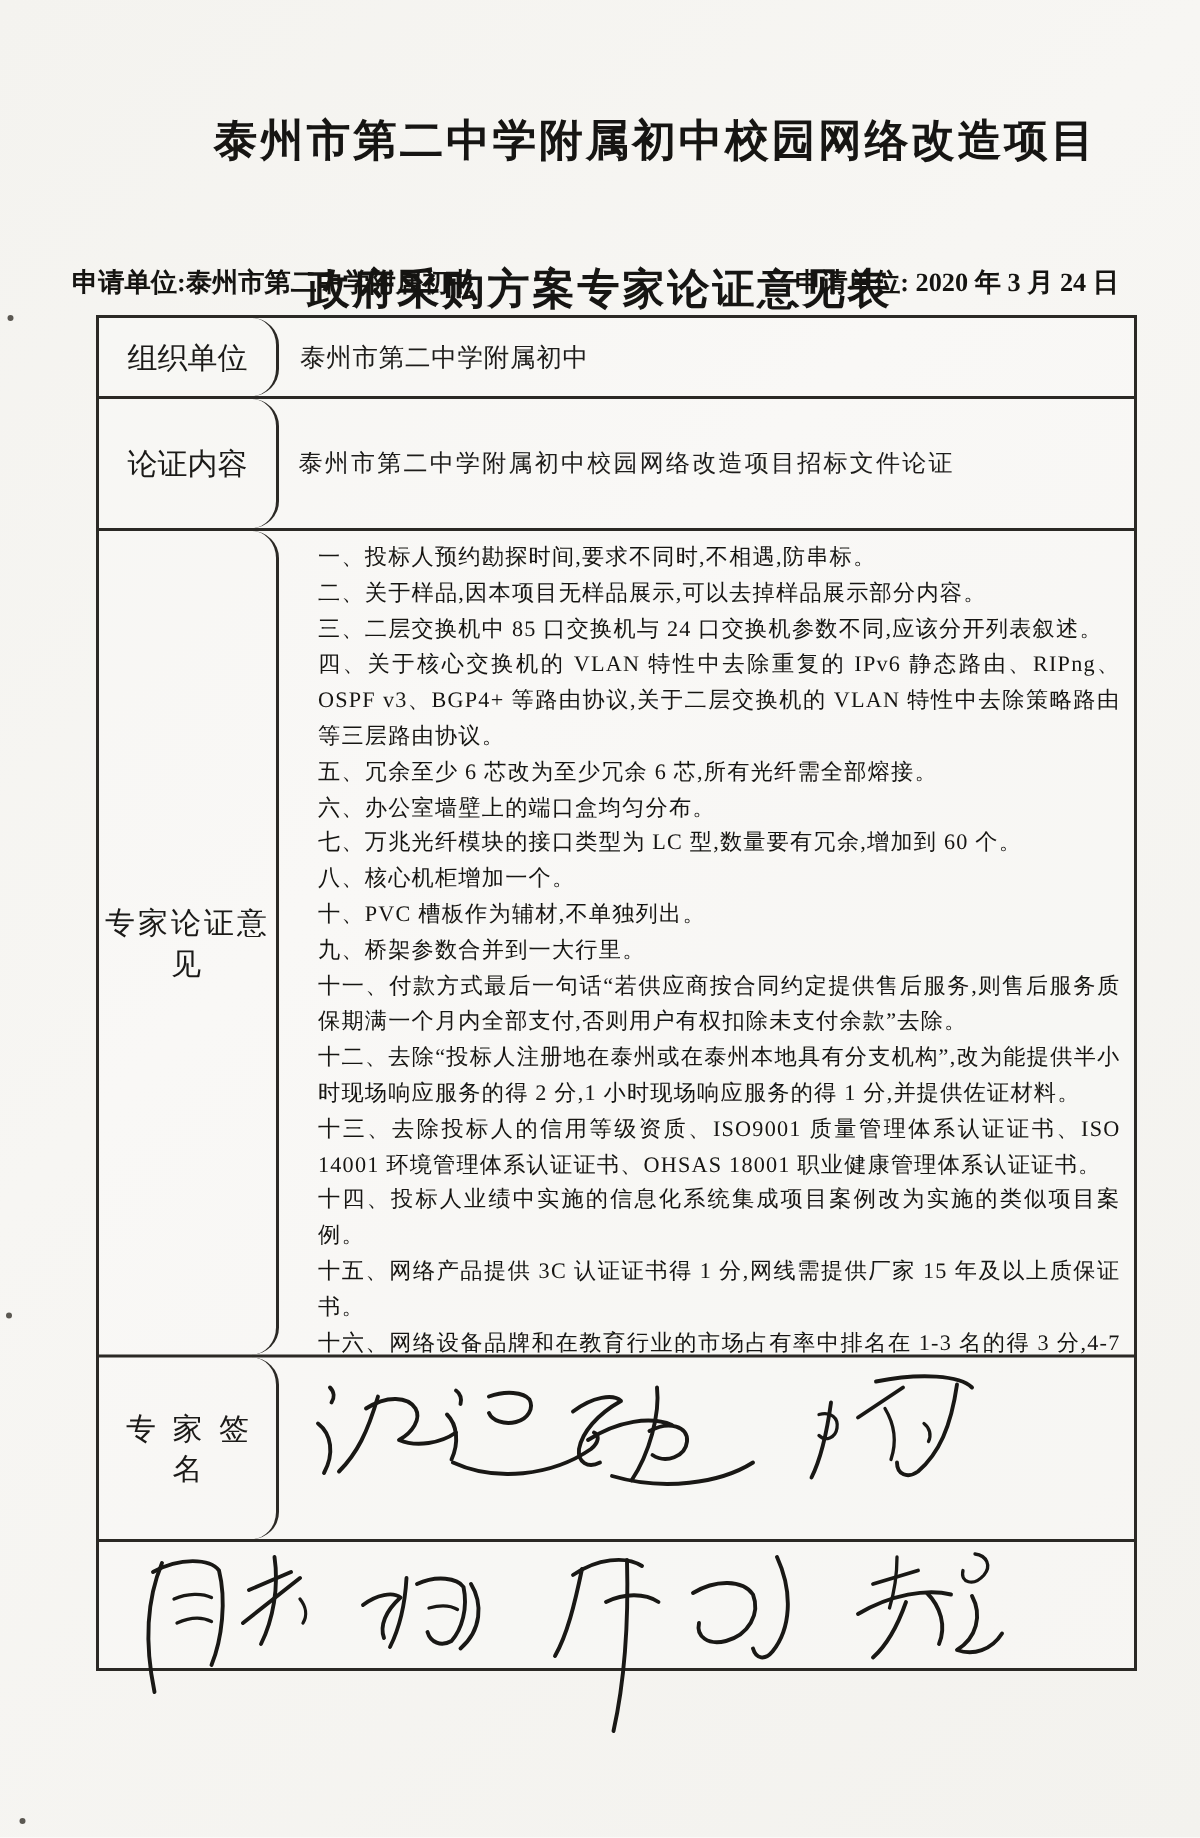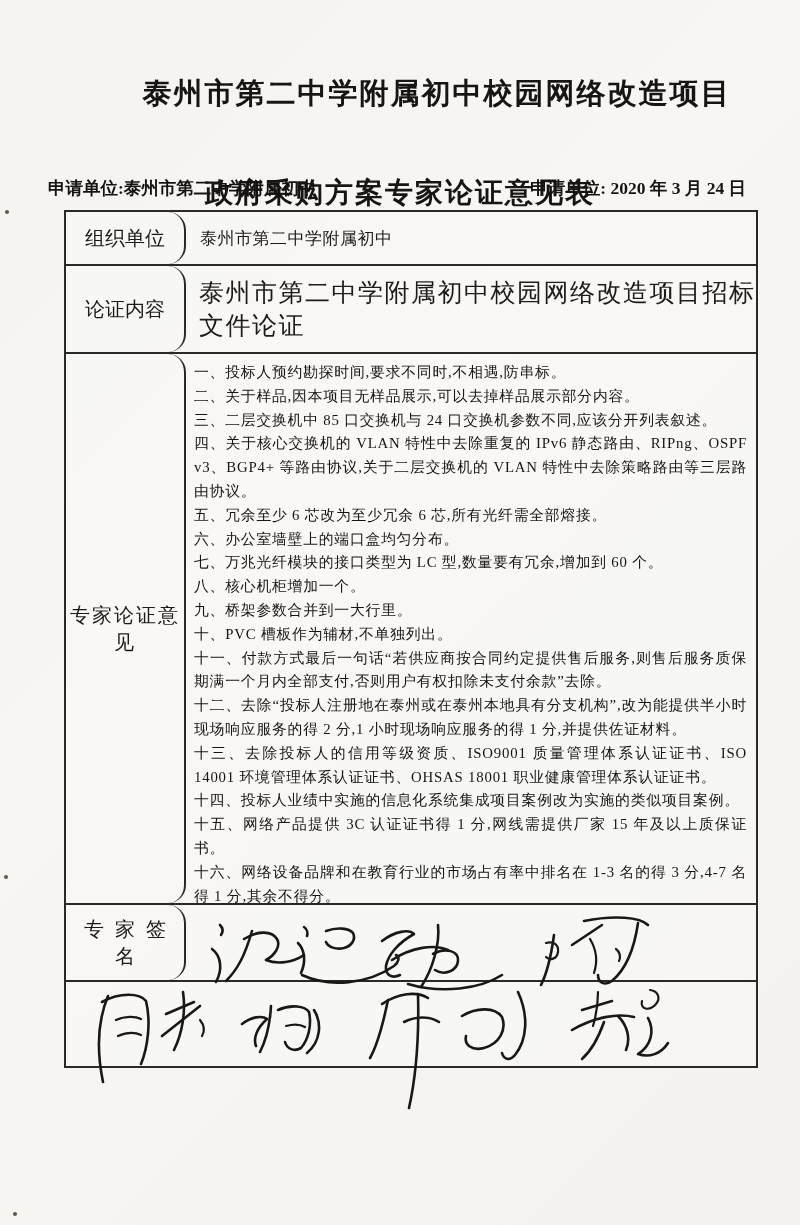--- a/index.html
+++ b/index.html
@@ -35,29 +35,29 @@
     width:120px;flex:0 0 120px;border-right:2px solid #2b2925;
     display:flex;align-items:center;justify-content:center;
     box-sizing:border-box;font-size:20px;color:#1b1a18;
     text-align:center;
     border-radius:18px;
   }
   .content-cell{flex:1 1 auto;box-sizing:border-box;position:relative;}
   .r-org{height:52px;}
   .r-org .content-cell{display:flex;align-items:center;padding-left:14px;font-size:17px;letter-spacing:0.5px;}
   .r-content{height:88px;}
-  .r-content .content-cell{display:flex;align-items:center;padding-left:13px;font-size:25px;letter-spacing:1.5px;}
+  .r-content .content-cell{display:flex;align-items:center;padding-left:13px;font-size:16px;letter-spacing:1.5px;}
   .r-opinion{height:551px;}
   .r-opinion .label-cell{font-size:20px;letter-spacing:2px;}
-  .r-opinion .content-cell{padding:7px 9px 4px 8px;overflow:hidden;}
+  .r-opinion .content-cell{padding:7px 9px 4px 26px;overflow:hidden;}
   .opinion-item{
     margin:0;font-size:14.8px;line-height:23.8px;letter-spacing:0.8px;
     text-align:justify;color:#161512;
   }
-  .r-expertsign{height:77px;}
+  .r-expertsign{height:123px;}
   .r-expertsign .label-cell{font-size:20px;letter-spacing:0.55em;padding-left:0.55em;}
   .r-repsign{height:86px;}
   .r-repsign .label-cell{font-size:18px;letter-spacing:0.5px;}
   .sig-svg{position:absolute;left:0;top:0;overflow:visible;}
   .sig{fill:none;stroke:#191815;stroke-width:2.6;stroke-linecap:round;stroke-linejoin:round;}
   .sig.thin{stroke-width:2.2;}
   .speck{position:absolute;background:#5b5852;border-radius:50%;}
 </style>
 </head>
 <body>
@@ -88,22 +88,22 @@
       <div class="label-cell">专家论证意见</div>
       <div class="content-cell">
         <p class="opinion-item">一、投标人预约勘探时间,要求不同时,不相遇,防串标。</p>
         <p class="opinion-item">二、关于样品,因本项目无样品展示,可以去掉样品展示部分内容。</p>
         <p class="opinion-item">三、二层交换机中 85 口交换机与 24 口交换机参数不同,应该分开列表叙述。</p>
         <p class="opinion-item">四、关于核心交换机的 VLAN 特性中去除重复的 IPv6 静态路由、RIPng、OSPF v3、BGP4+ 等路由协议,关于二层交换机的 VLAN 特性中去除策略路由等三层路由协议。</p>
         <p class="opinion-item">五、冗余至少 6 芯改为至少冗余 6 芯,所有光纤需全部熔接。</p>
         <p class="opinion-item">六、办公室墙壁上的端口盒均匀分布。</p>
         <p class="opinion-item">七、万兆光纤模块的接口类型为 LC 型,数量要有冗余,增加到 60 个。</p>
         <p class="opinion-item">八、核心机柜增加一个。</p>
+        <p class="opinion-item">十、PVC 槽板作为辅材,不单独列出。</p>
         <p class="opinion-item">九、桥架参数合并到一大行里。</p>
-        <p class="opinion-item">十、PVC 槽板作为辅材,不单独列出。</p>
         <p class="opinion-item">十一、付款方式最后一句话“若供应商按合同约定提供售后服务,则售后服务质保期满一个月内全部支付,否则用户有权扣除未支付余款”去除。</p>
         <p class="opinion-item">十二、去除“投标人注册地在泰州或在泰州本地具有分支机构”,改为能提供半小时现场响应服务的得 2 分,1 小时现场响应服务的得 1 分,并提供佐证材料。</p>
         <p class="opinion-item">十三、去除投标人的信用等级资质、ISO9001 质量管理体系认证证书、ISO 14001 环境管理体系认证证书、OHSAS 18001 职业健康管理体系认证证书。</p>
         <p class="opinion-item">十四、投标人业绩中实施的信息化系统集成项目案例改为实施的类似项目案例。</p>
         <p class="opinion-item">十五、网络产品提供 3C 认证证书得 1 分,网线需提供厂家 15 年及以上质保证书。</p>
         <p class="opinion-item">十六、网络设备品牌和在教育行业的市场占有率中排名在 1-3 名的得 3 分,4-7 名得 1 分,其余不得分。</p>
 
       </div>
     </div>
 

